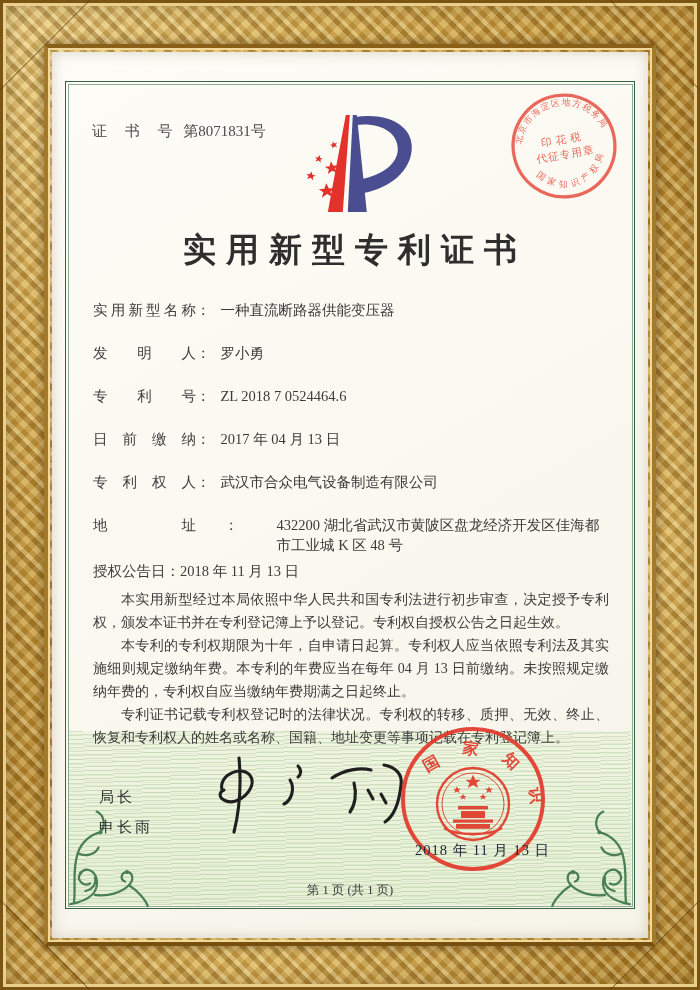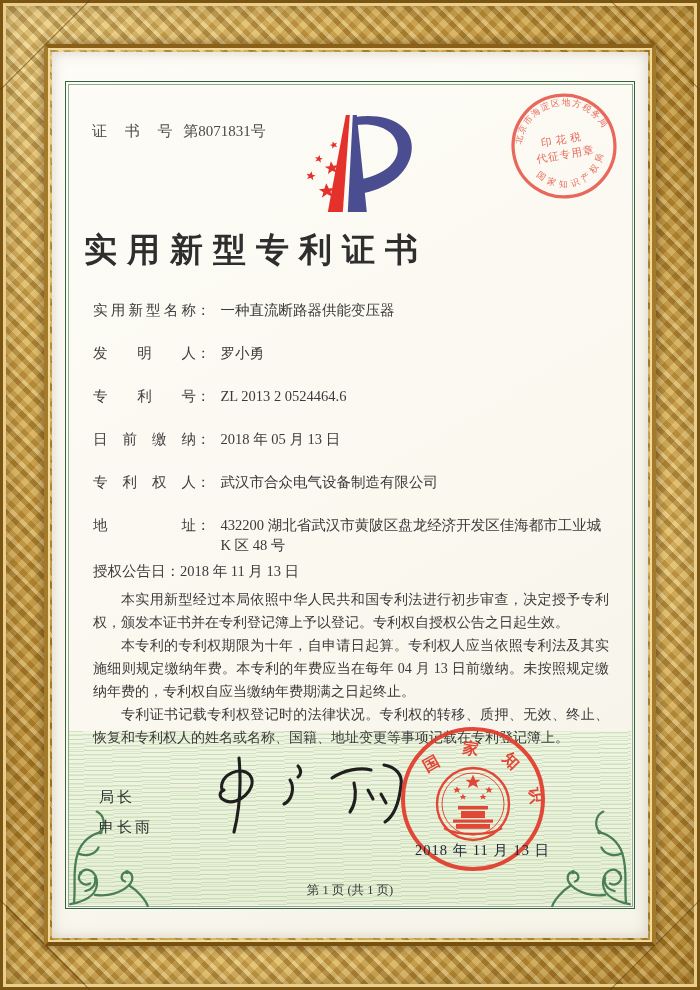--- a/index.html
+++ b/index.html
@@ -51,30 +51,30 @@
   }
   .fl{position:absolute;width:86px;height:104px;}
   .fl.left{left:0;bottom:0;}
   .fl.right{right:0;bottom:0;transform:scaleX(-1);}
   
   .cert-no{position:absolute;left:26px;top:40px;font-size:15px;color:#4a4a4a;}
   .cert-no .sp{letter-spacing:7px;}
   .logo{position:absolute;left:50%;top:30px;width:130px;height:105px;transform:translateX(-44%);}
   .tax-seal{position:absolute;right:14px;top:8px;width:112px;height:112px;transform:rotate(-10deg);opacity:.82;}
   .title{
-    position:absolute;top:146px;left:8px;right:0;
+    position:absolute;top:146px;left:0;right:0;text-align:center;
     font-size:33px;font-weight:600;color:#2e2e2e;letter-spacing:10px;text-indent:10px;
   }
   
   .body-block{position:absolute;top:218px;left:27px;right:25px;font-size:14.5px;line-height:20px;}
   .row{display:flex;margin-bottom:23px;}
   .row .lab{display:inline-block;width:103px;flex:none;text-align:justify;text-align-last:justify;color:#3e3e3e;}
   .row .colon{flex:none;}
   .row .val{flex:1;margin-left:10px;color:#3a3a3a;}
-  .row.addr{margin-bottom:6px;}
+  .row.addr{margin-bottom:6px;gap:28px;}
   .grant-row{display:flex;justify-content:space-between;margin-bottom:7px;}
   .grant-row .part{white-space:nowrap;}
   .grant-row .part.right{margin-right:4px;}
   .paras p{margin:0;text-indent:2em;text-align:justify;line-height:23px;font-size:14px;color:#3b3b3b;}
   
   .director{position:absolute;left:33px;top:700px;font-size:15px;line-height:30px;letter-spacing:3px;color:#2f2f2f;}
   .signature{position:absolute;left:128px;top:668px;width:225px;height:100px;}
   .office-seal{position:absolute;left:332px;top:642px;width:150px;height:150px;opacity:.92;}
   .seal-date{position:absolute;left:349px;top:759px;font-size:14.5px;letter-spacing:1px;color:#23283b;white-space:nowrap;}
   .footer{position:absolute;bottom:9px;left:0;right:0;text-align:center;font-size:12.5px;color:#3a3a3a;}
@@ -176,26 +176,26 @@
           <span class="val">一种直流断路器供能变压器</span>
         </div>
         <div class="row">
           <span class="lab">发明人</span>
             <span class="colon">：</span>
           <span class="val">罗小勇</span>
         </div>
         <div class="row">
           <span class="lab">专利号</span>
             <span class="colon">：</span>
-          <span class="val">ZL 2013 2 0524464.6</span>
+          <span class="val">ZL 2018 7 0524464.6</span>
         </div>
         <div class="row">
           <span class="lab">日前缴纳</span>
             <span class="colon">：</span>
-          <span class="val">2018 年 05 月 13 日</span>
+          <span class="val">2017 年 04 月 13 日</span>
         </div>
         <div class="row">
           <span class="lab">专利权人</span>
             <span class="colon">：</span>
           <span class="val">武汉市合众电气设备制造有限公司</span>
         </div>
         <div class="row addr">
           <span class="lab">地址</span>
             <span class="colon">：</span>
           <span class="val">432200 湖北省武汉市黄陂区盘龙经济开发区佳海都市工业城 K 区 48 号</span>

